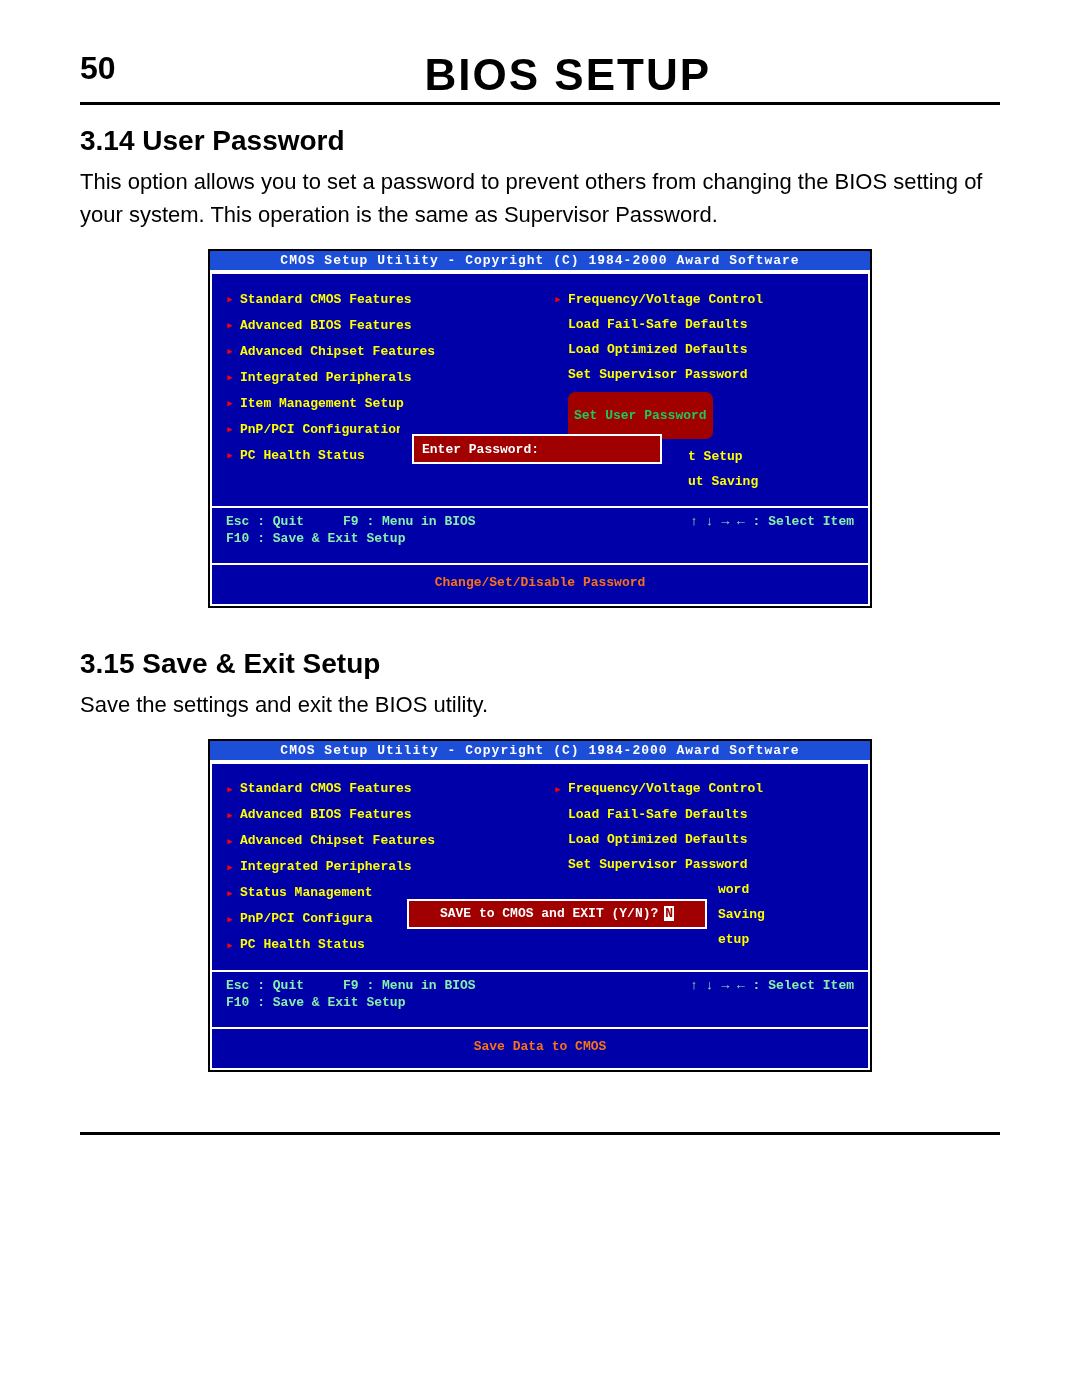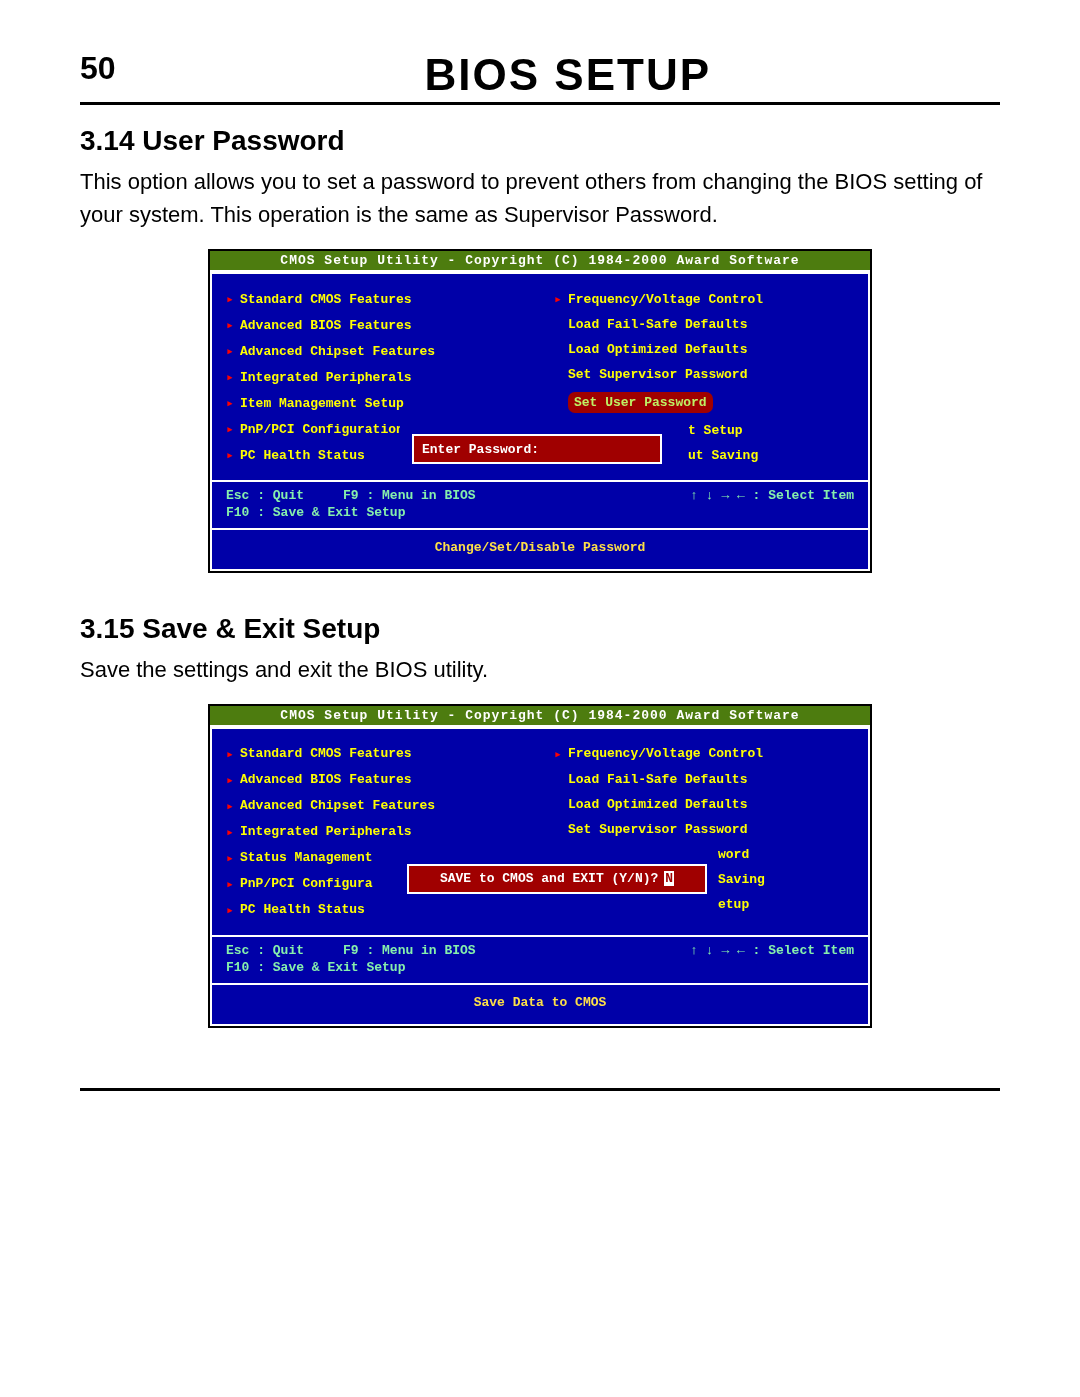--- a/index.html
+++ b/index.html
@@ -28,21 +28,21 @@
     width: 660px;
     background: #0000a8;
     border: 2px solid #000;
     font-family: "Courier New", monospace;
     font-weight: bold;
     font-size: 13px;
     position: relative;
   }
   .bios-title {
     color: #fff;
-    background: #4d7c0f;
+    background: #1d4ed8;
     text-align: center;
     padding: 2px 0;
     letter-spacing: 1px;
     border-bottom: 2px solid #fff;
   }
   .bios-inner {
     border: 2px solid #fff;
     margin: 0;
     position: relative;
   }
@@ -63,22 +63,22 @@
   }
   .bios-col .row .tri {
     color: #ff0000;
     width: 14px;
     display: inline-block;
   }
   .no-tri { margin-left: 14px; }
   .sel-row {
     display: inline-block;
     background: #a00000;
-    color: #bef264;
-    padding: 3px 6px;
+    color: #22c55e;
+    padding: 16px 6px;
     border-radius: 7px;
   }
   .dialog {
     position: absolute;
     background: #a00000;
     border: 2px solid #fff;
     color: #fff;
     padding: 4px 8px;
     display: flex;
     align-items: center;
@@ -97,22 +97,23 @@
     color: #86efac;
     padding: 6px 14px;
     line-height: 1.3;
     display: flex;
     justify-content: space-between;
   }
   .key-help .left { white-space: pre; }
   .footer-msg {
     border-top: 2px solid #fff;
     text-align: center;
-    color: #fde047;
+    color: #f97316;
     padding: 10px 12px 14px;
+    margin-top: 9px;
   }
   .cursor { background: #fff; color: #a00000; padding: 0 1px; }
   .bottom-rule { border-top: 3px solid #000; margin-top: 60px; }
 </style>
 </head>
 <body>
 
 <div class="page-head">
   <span class="page-num">50</span>
   <span class="page-title">BIOS SETUP</span>

